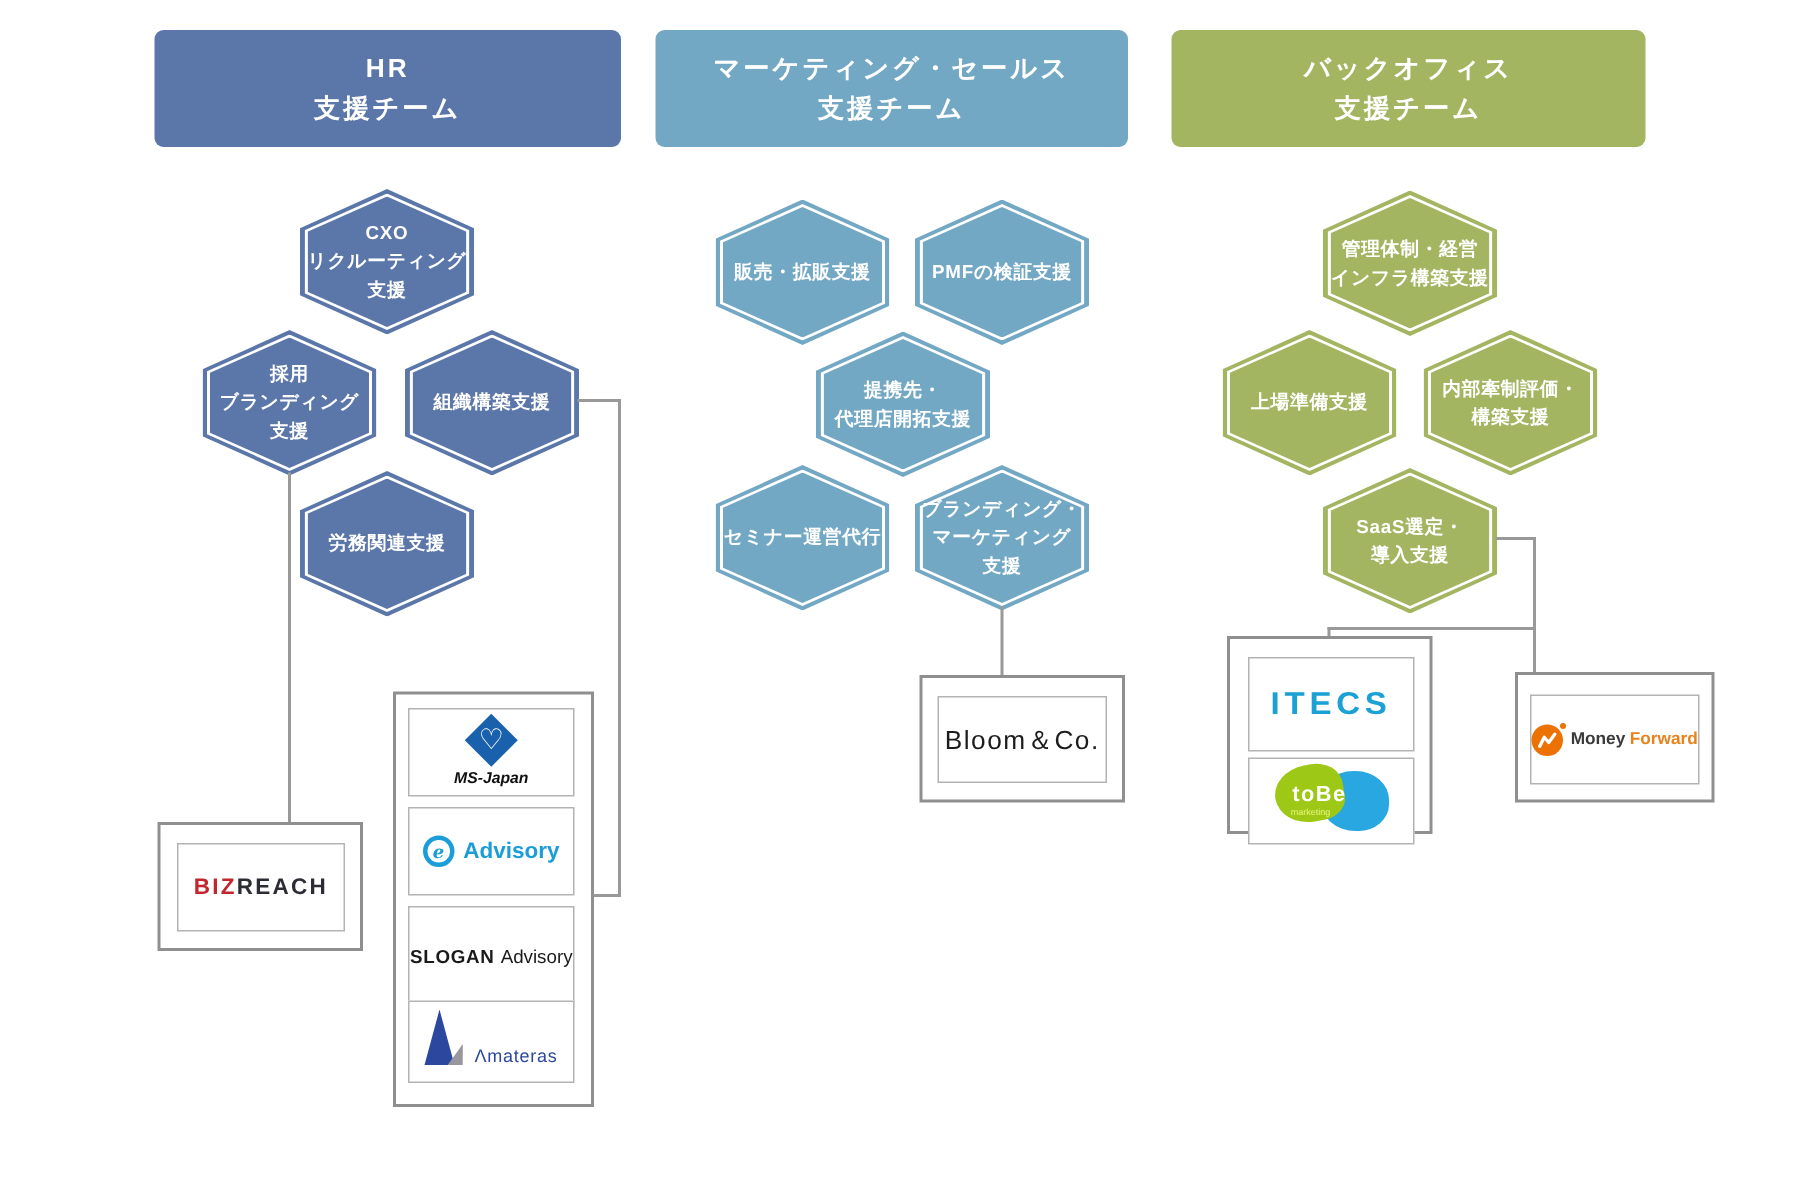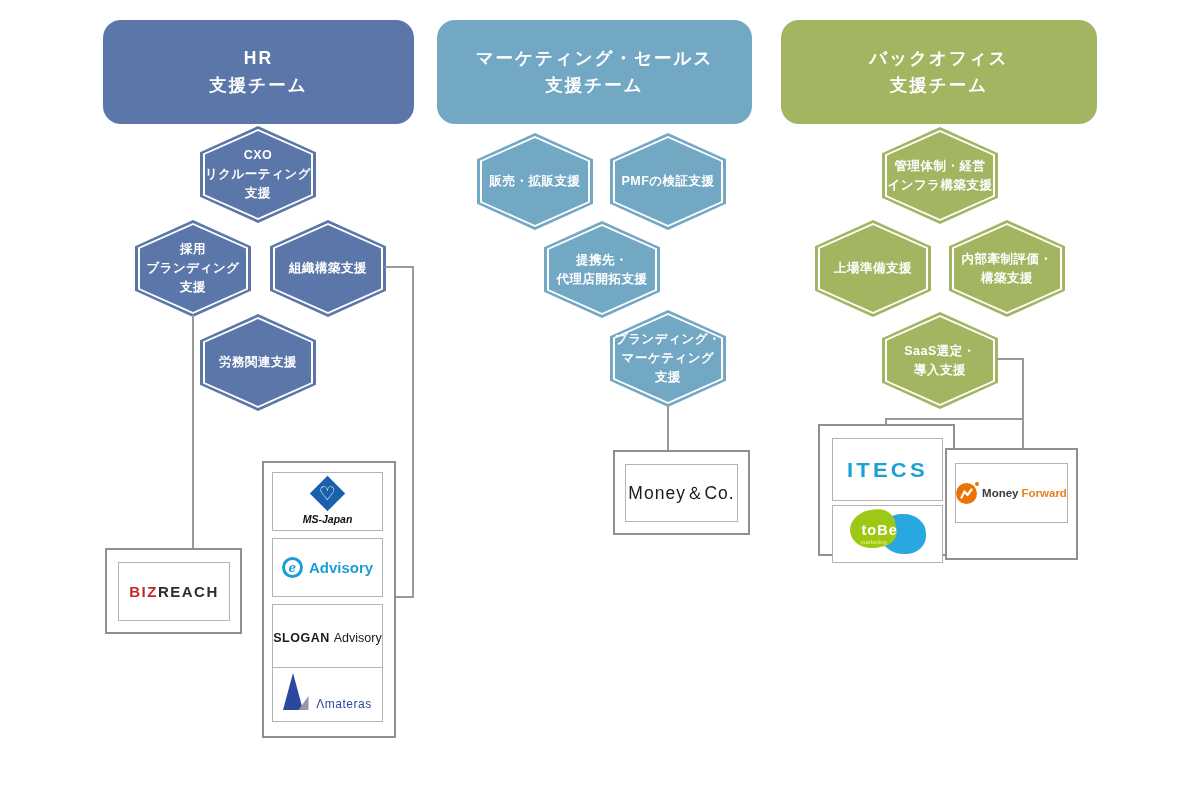--- a/index.html
+++ b/index.html
@@ -1,21 +1,21 @@
 <!DOCTYPE html>
 <html style="--color-hr: #5b76a8; --color-marketing: #73a8c5; --color-backoffice: #a3b561; --color-connector: #999999; --color-bizreach-red: #c1272d; --color-msjapan-blue: #1961ac; --color-procommit-blue: #1b9dd9; --color-amateras-navy: #2c479e; --color-itecs-cyan: #1ba1d4; --color-tobe-green: #9dc815; --color-tobe-blue: #29a7e0; --color-moneyforward-orange: #ec7203;"><head>
 <meta charset="utf-8">
 <style>
   html,body{margin:0;padding:0;background:#fff;}
   body{width:1200px;height:800px;overflow:hidden;
        font-family:"Liberation Sans","DejaVu Sans",sans-serif;}
   .canvas{position:relative;width:1200px;height:800px;background:#fff;}
 
   
-  .team-header{position:absolute;height:104px;border-radius:18px;
+  .team-header{position:absolute;height:78px;border-radius:6px;
     display:flex;align-items:center;justify-content:center;text-align:center;
     color:#fff;font-weight:bold;font-size:17.5px;letter-spacing:2px;
     line-height:1.55;white-space:pre-line;}
   .team-header.hr{left:103px;top:20px;width:311px;background:var(--color-hr);}
   .team-header.mk{left:437px;top:20px;width:315px;background:var(--color-marketing);}
   .team-header.bo{left:781px;top:20px;width:316px;background:var(--color-backoffice);}
 
   
   .hex{position:absolute;width:116px;height:97px;}
   .hex .h1,.hex .h2,.hex .h3{position:absolute;
@@ -153,20 +153,26 @@
       <div class="h3"></div>
     <div class="lbl">PMFの検証支援</div>
   </div>
   <div class="hex mk" style="left:544px;top:221px">
     <div class="h1"></div>
       <div class="h2"></div>
       <div class="h3"></div>
     <div class="lbl">提携先・
 代理店開拓支援</div>
   </div>
+  <div class="hex mk" style="left:477px;top:310px">
+    <div class="h1"></div>
+      <div class="h2"></div>
+      <div class="h3"></div>
+    <div class="lbl">セミナー運営代行</div>
+  </div>
   <div class="hex mk" style="left:610px;top:310px">
     <div class="h1"></div>
       <div class="h2"></div>
       <div class="h3"></div>
     <div class="lbl">ブランディング・
 マーケティング
 支援</div>
   </div>
 
   <div class="hex bo" style="left:882px;top:127px">
@@ -237,39 +243,39 @@
       <div class="ama-wrap">
         <div class="ama-tri-big"></div>
         <div class="ama-tri-small"></div>
         <div class="ama-name">Λmateras</div>
       </div>
     </div>
   </div>
 
   <div class="obox" style="left:613px;top:450px;width:137px;height:85px">
     <div class="ibox" style="left:10px;top:12px;width:113px;height:58px">
-      <div class="bloom">Money＆Co.</div>
+      <div class="bloom">Bloom＆Co.</div>
     </div>
   </div>
 
   <div class="obox" style="left:818px;top:424px;width:137px;height:132px">
     <div class="ibox" style="left:12px;top:12px;width:111px;height:63px">
       <div class="itecs">ITECS</div>
     </div>
     <div class="ibox" style="left:12px;top:79px;width:111px;height:58px">
       <div class="tobe-wrap">
         <div class="tobe-blue"></div>
         <div class="tobe-green"></div>
         <div class="tobe-name">toBe</div>
         <div class="tobe-sub">marketing</div>
       </div>
     </div>
   </div>
 
-  <div class="obox" style="left:945px;top:448px;width:133px;height:112px">
+  <div class="obox" style="left:1010px;top:448px;width:133px;height:87px">
     <div class="ibox" style="left:8px;top:13px;width:113px;height:60px">
       <div class="mf-wrap">
         <div class="mf-icon">
           <svg width="13" height="13" viewBox="0 0 13 13">
               <polyline points="1.5,10.5 4.5,4.5 7.5,8 11.5,2.5" fill="none" stroke="#ffffff" stroke-width="2.2" stroke-linecap="round" stroke-linejoin="round"></polyline>
             </svg>
           <div class="mf-dot"></div>
         </div>
         <div class="mf-name"><span class="dk">Money</span><span class="or">Forward</span></div>
       </div>

